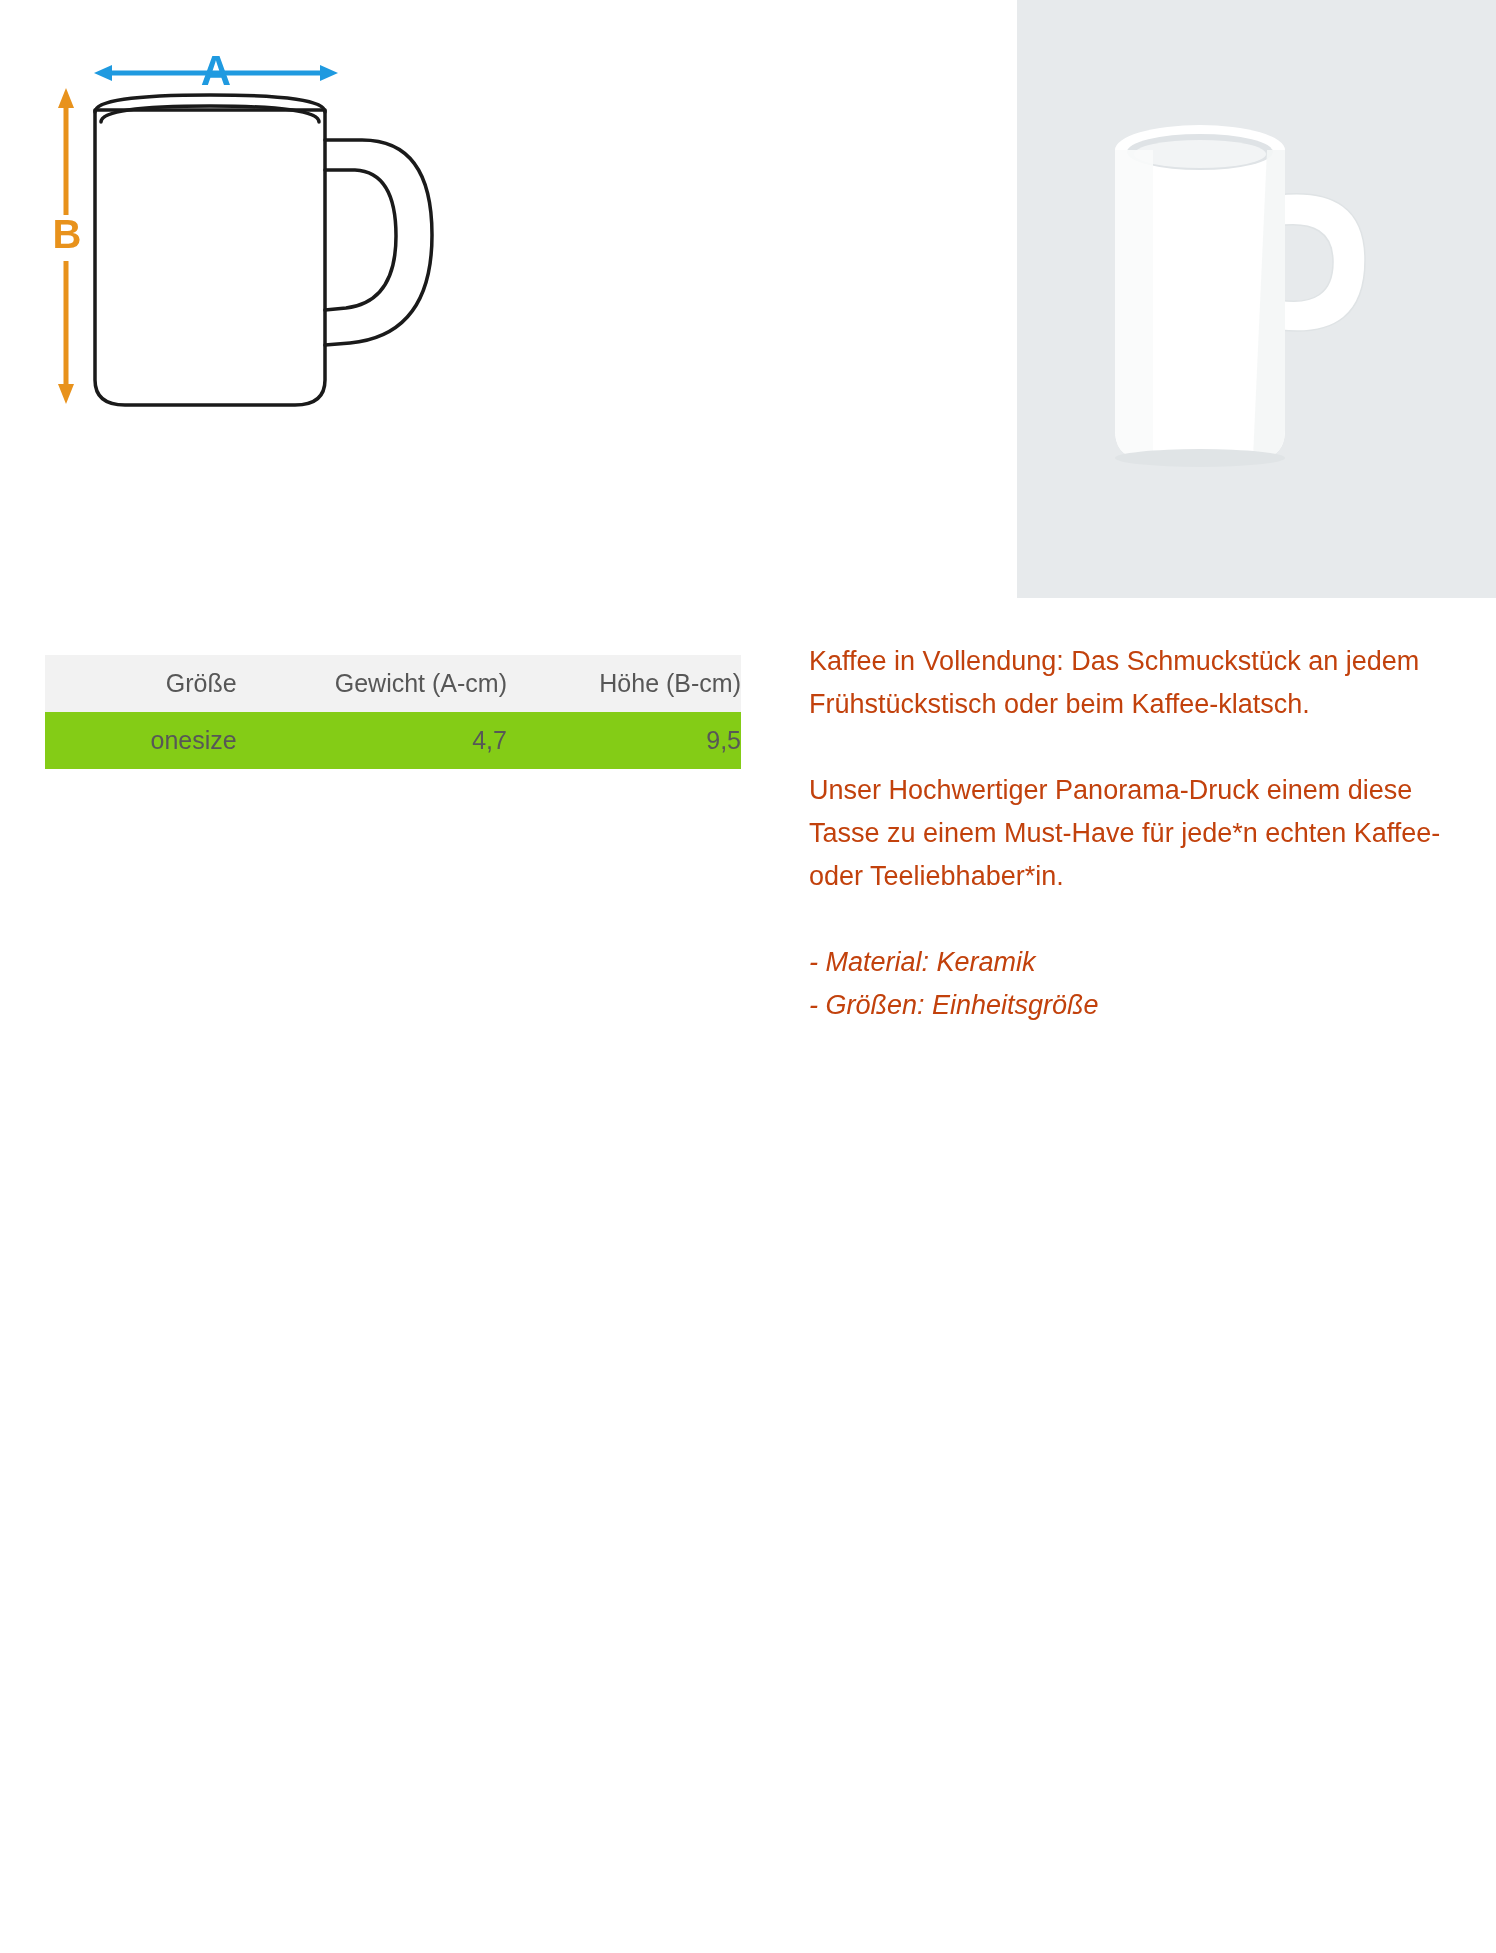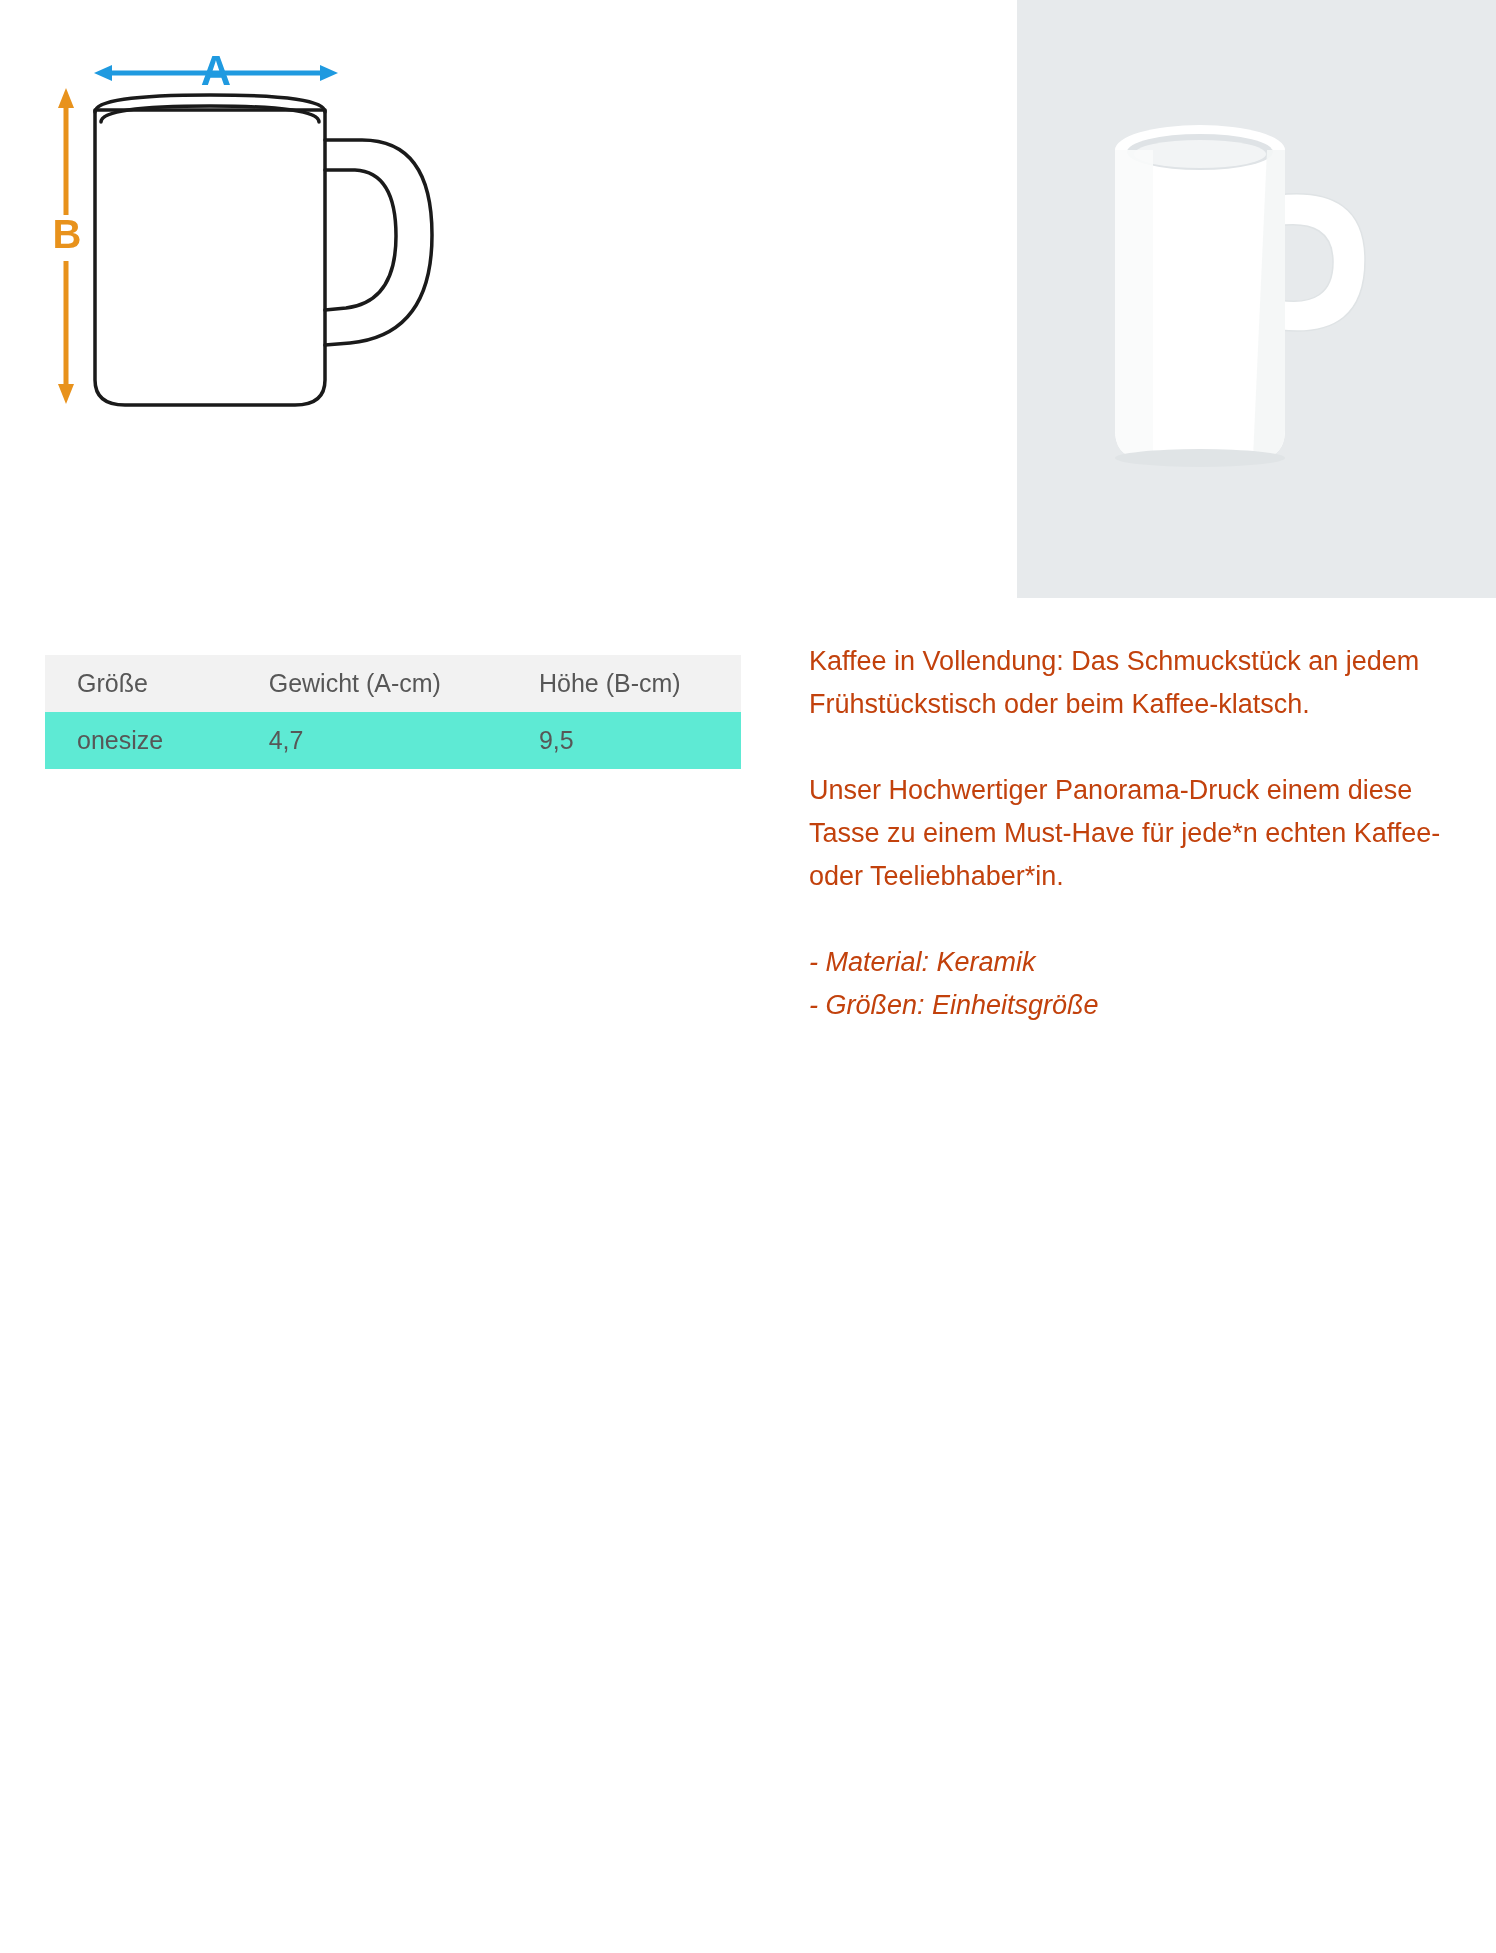--- a/index.html
+++ b/index.html
@@ -55,31 +55,31 @@
   .size-table {
     position: absolute;
     left: 45px;
     top: 655px;
     width: 696px;
     border-collapse: collapse;
     font-size: 25px;
   }
   .size-table th,
   .size-table td {
-    text-align: left;
+    text-align: right;
     font-weight: normal;
     color: #575757;
     padding: 14px 0 14px 32px;
     white-space: nowrap;
   }
   .size-table thead tr {
     background: #f2f2f2;
   }
   .size-table tbody tr {
-    background: #5eead4;
+    background: #84cc16;
   }
   .col-size   { width: 195px; }
   .col-width  { width: 270px; }
   .col-height { width: 231px; }
 
   
   .description {
     position: absolute;
     left: 809px;
     top: 640px;

